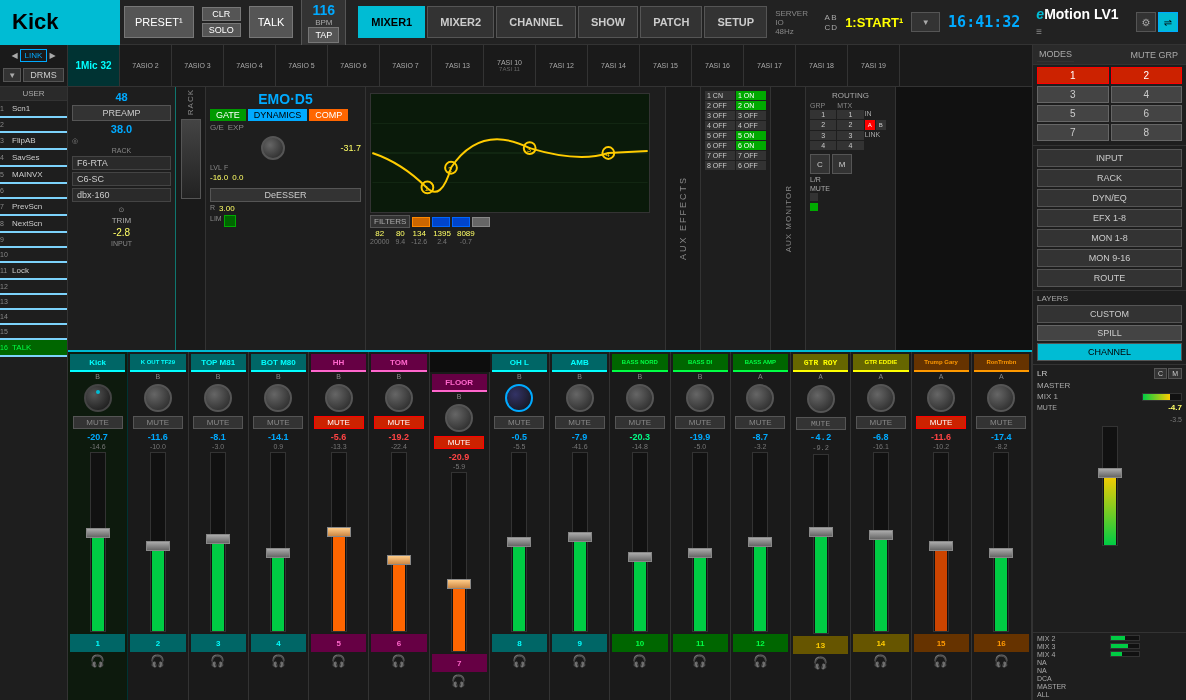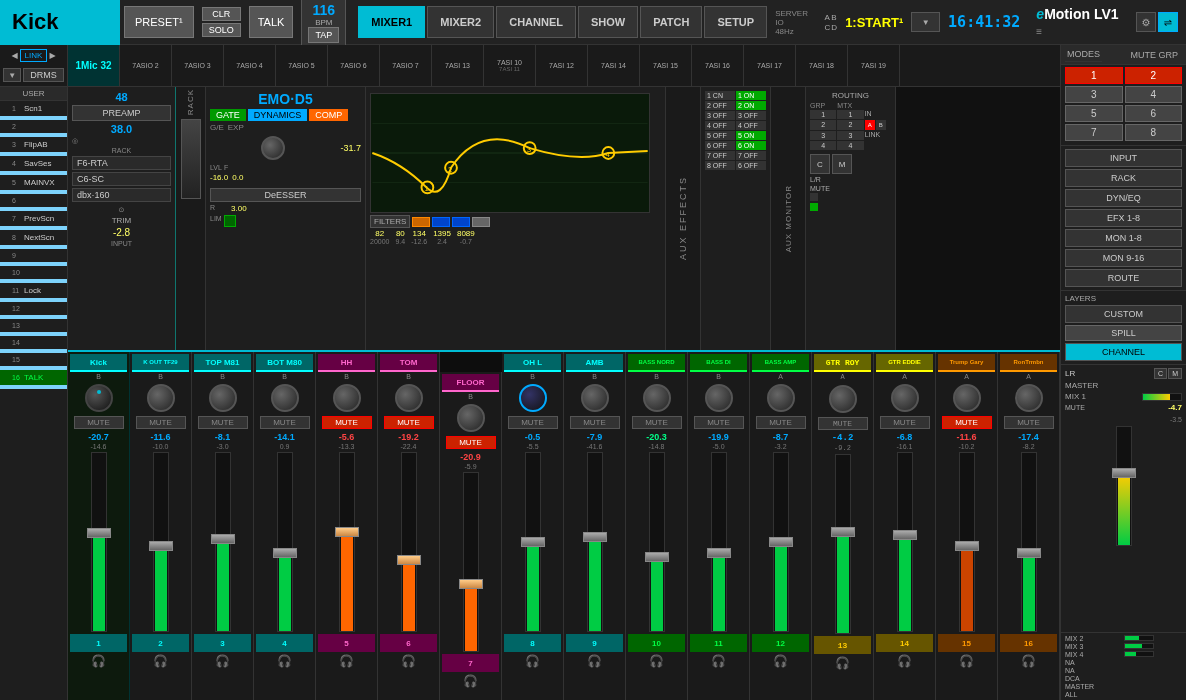--- a/index.html
+++ b/index.html
@@ -150,22 +150,22 @@
     }
     .user-label {
       color: #aaa;
       padding: 2px 4px;
       background: #2a2a2a;
       border-bottom: 1px solid #333;
       text-align: center;
     }
     .user-btn {
       color: #ccc;
-      padding: 3px 12px;
-      border-bottom: 4px solid #7dd3fc;
+      padding: 3px 0;
+      border-bottom: 2px solid #7dd3fc;
       cursor: pointer;
       display: flex;
       align-items: center;
       gap: 2px;
     }
     .user-num {
       color: #888;
       font-size: 7px;
       min-width: 10px;
     }
@@ -387,21 +387,21 @@
       height: 10px;
       background: linear-gradient(#aaa, #666);
       border: 1px solid #888;
       position: absolute;
       left: -5px;
       cursor: pointer;
     }
 
     
     .right-panel {
-      width: 126px;
+      width: 154px;
       background: #1e1e1e;
       border-left: 1px solid #333;
       display: flex;
       flex-direction: column;
     }
 
     .modes-label {
       color: #aaa;
       font-size: 9px;
       text-align: center;
@@ -791,21 +791,21 @@
           </div>
           <div style="display:flex;gap:2px;margin:2px 0;">
             <span style="font-size:7px;color:#888;">LVL</span>
             <span style="font-size:7px;color:#888;">F</span>
           </div>
           <div style="display:flex;gap:4px;margin:2px 0;">
             <span style="color:#ff6;font-size:8px;">-16.0</span>
             <span style="color:#ff6;font-size:8px;">0.0</span>
           </div>
           <button class="deesser-btn" style="margin-top:4px;width:100%;">DeESSER</button>
-          <div style="display:flex;gap:16px;margin:2px 0;">
+          <div style="display:flex;gap:4px;margin:2px 0;">
             <span style="font-size:7px;color:#888;">R</span>
             <span style="color:#ff6;font-size:8px;">3.00</span>
           </div>
           <div style="display:flex;gap:2px;margin:2px 0;">
             <span style="font-size:7px;color:#888;">LIM</span>
             <div style="width:12px;height:12px;background:#006600;border:1px solid #00aa00;"></div>
           </div>
         </div>
 
         <div class="eq-section">

